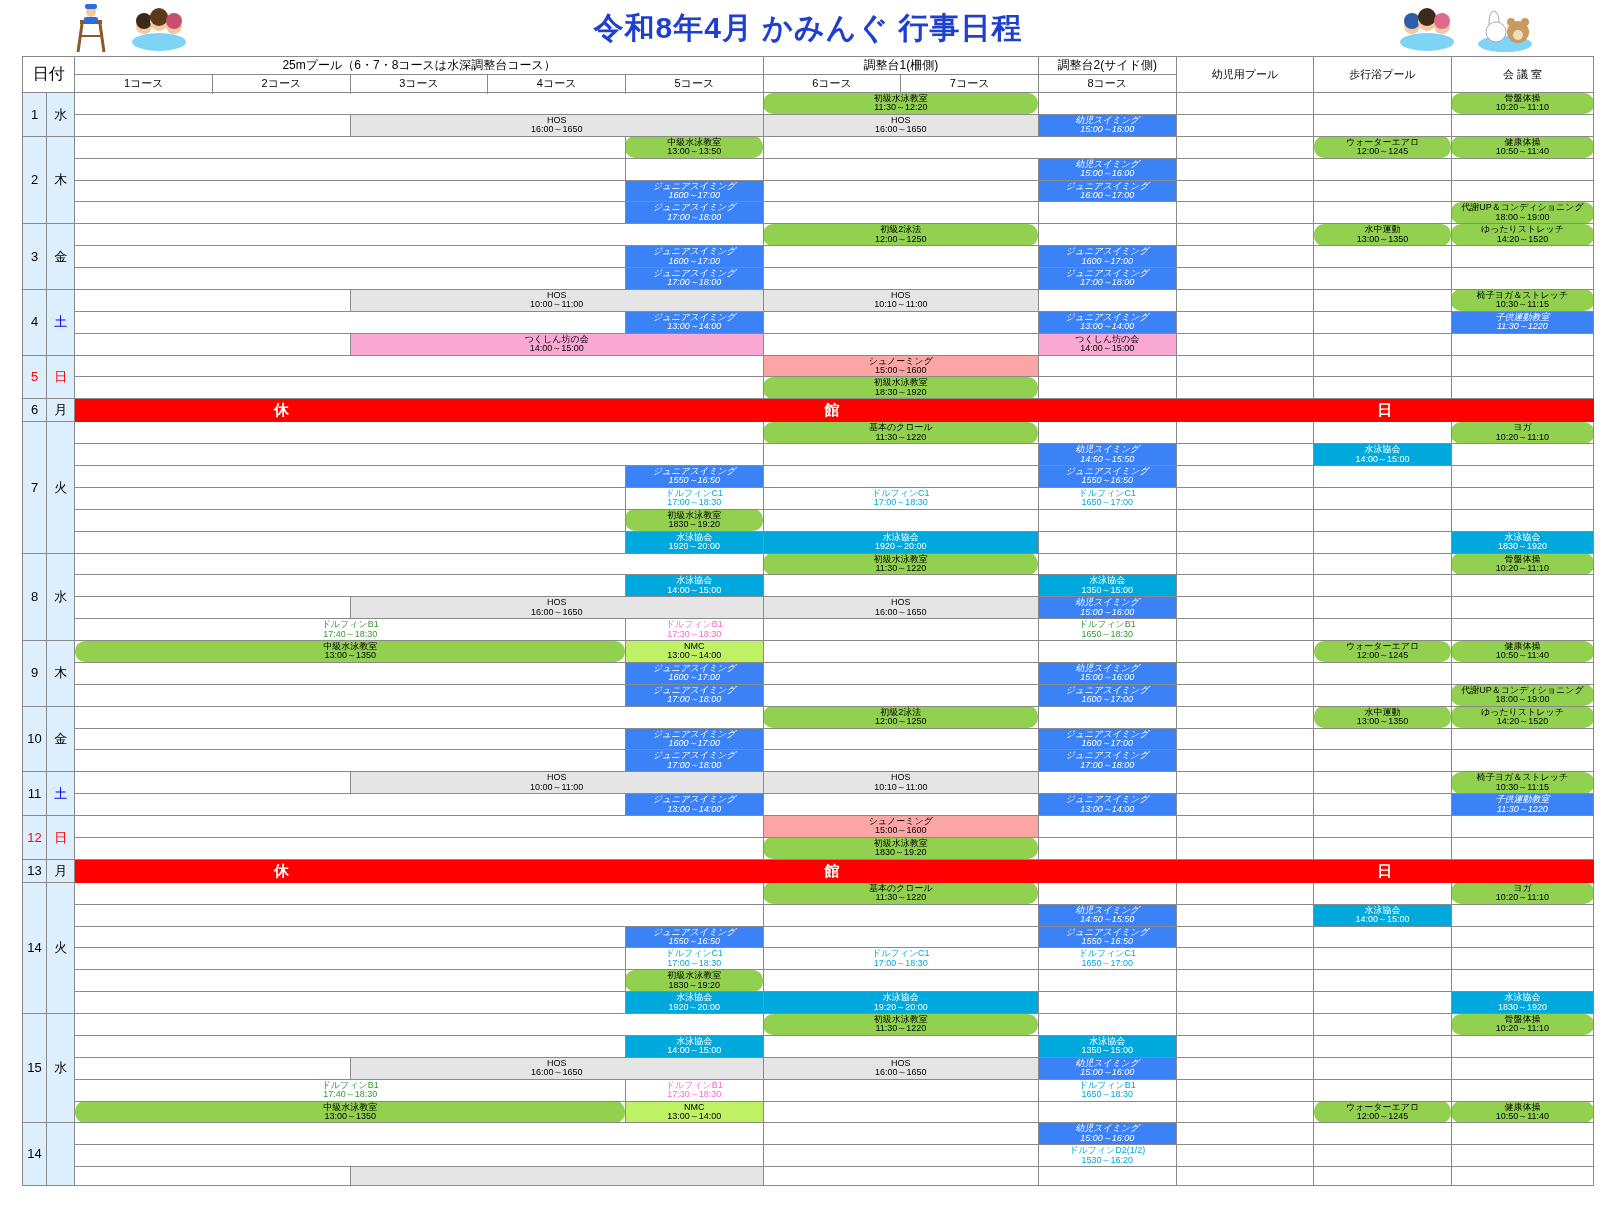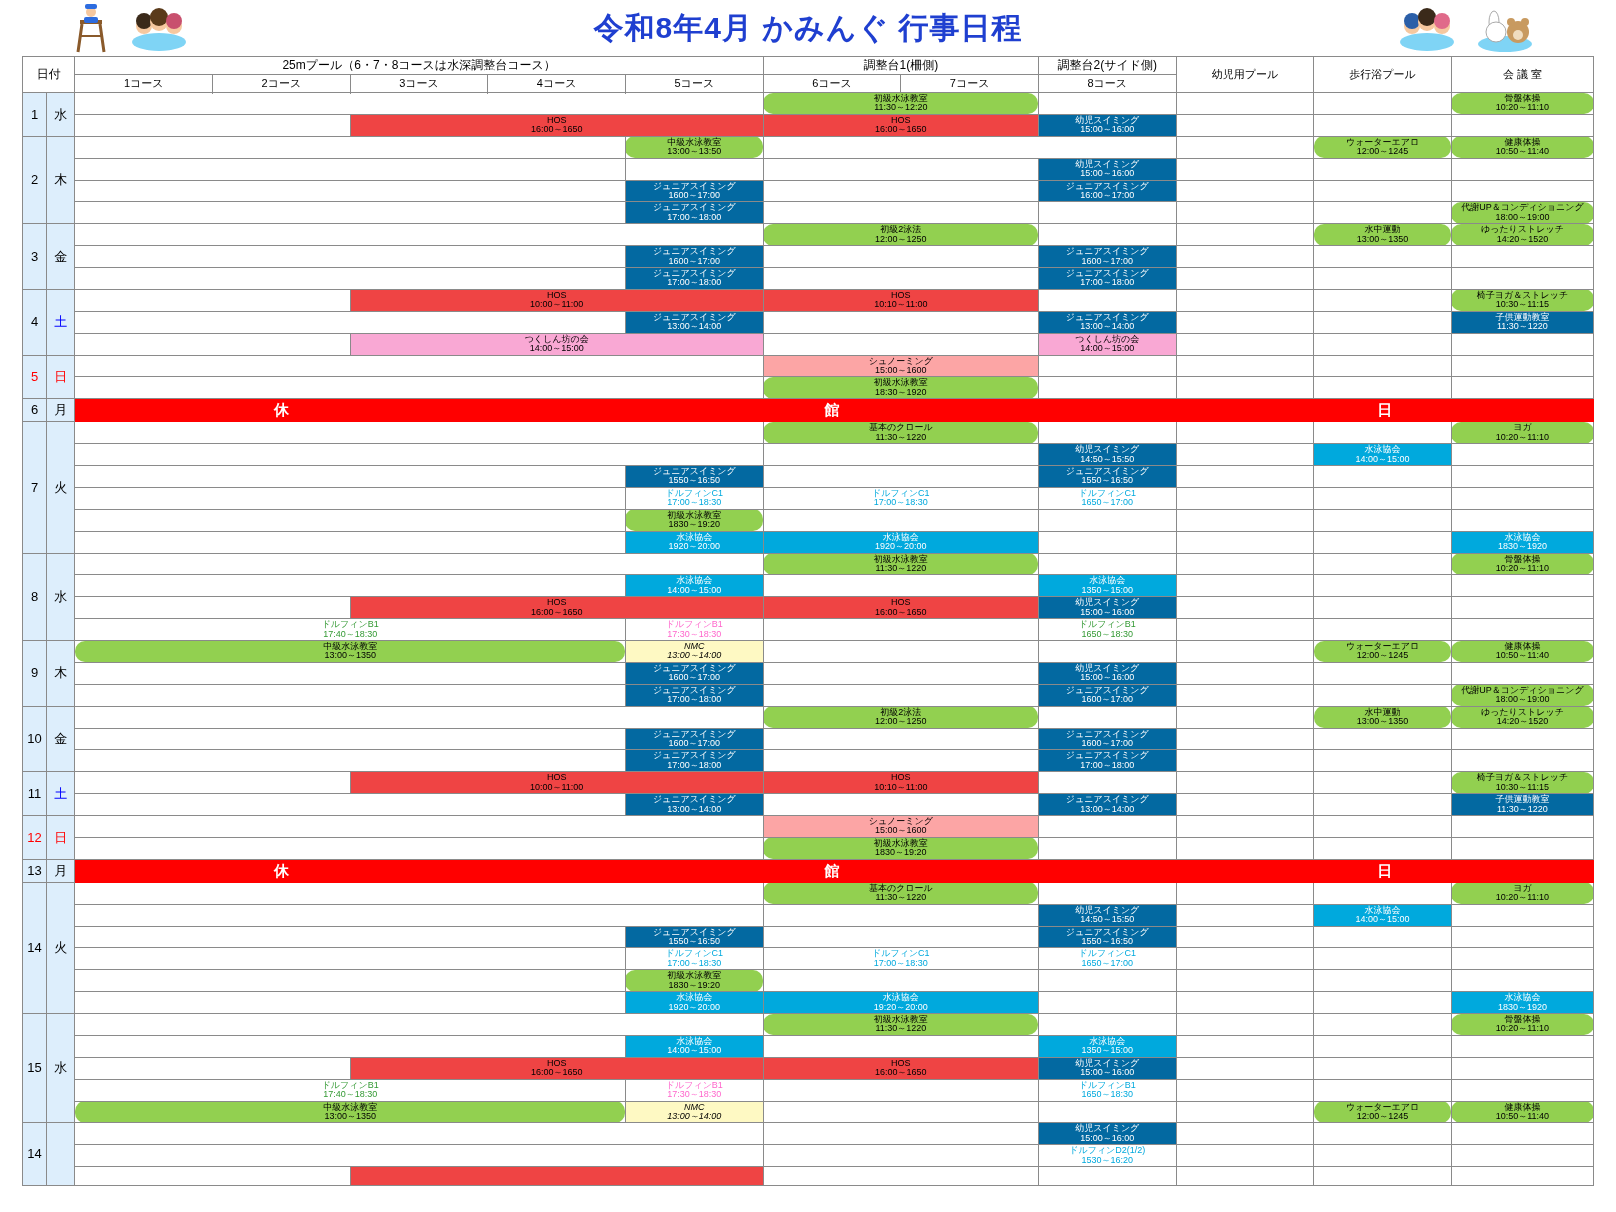--- a/index.html
+++ b/index.html
@@ -61,21 +61,21 @@
     line-height: 1.05;
     overflow: hidden;
   }
   thead th {
     background: #ffffff;
     font-weight: normal;
     font-size: 11px;
     color: #000;
     height: 17px;
   }
-  th.hdr-date { font-size: 12px; }
+  th.hdr-date { font-size: 16px; }
   .poolhead { font-size: 12px; }
 
   
   td.daynum, td.dayname {
     background: #ddeefc;
     font-size: 13px;
     width: 22px;
   }
   td.dayname { width: 26px; }
   td.sun { color: #ff0000; }
@@ -87,26 +87,26 @@
     width: 100%;
     height: 100%;
     box-sizing: border-box;
     padding: 1px 0 1px 0;
     font-size: 9px;
   }
   .ev .t1 { display: block; white-space: nowrap; }
   .ev .t2 { display: block; white-space: nowrap; }
 
   .bg-green  { background: #92d050; color: #000; border-radius: 10px; }
-  .bg-orange { background: #ef4444; color: #000; }
-  .bg-black  { background: #0369a1; color: #ffffff; }
+  .bg-orange { background: #e5e5e5; color: #000; }
+  .bg-black  { background: #3b82f6; color: #ffffff; font-style: italic; }
   .bg-cyan   { background: #00a9dd; color: #ffffff; }
   .bg-yellow { background: #fca5a5; color: #000; }
   .bg-pink   { background: #f9a8d4; color: #000; }
-  .bg-magenta{ background: #fef9c3; color: #000; font-style: italic; }
+  .bg-magenta{ background: #bef264; color: #000; }
   .bg-white  { background: #ffffff; color: #000; }
   .txt-green { color: #339933; }
   .txt-cyan  { color: #00a9dd; }
   .txt-pink  { color: #ff66cc; }
 
   
   tr.closed td {
     background: #ff0000;
     color: #ffffff;
     font-size: 15px;

